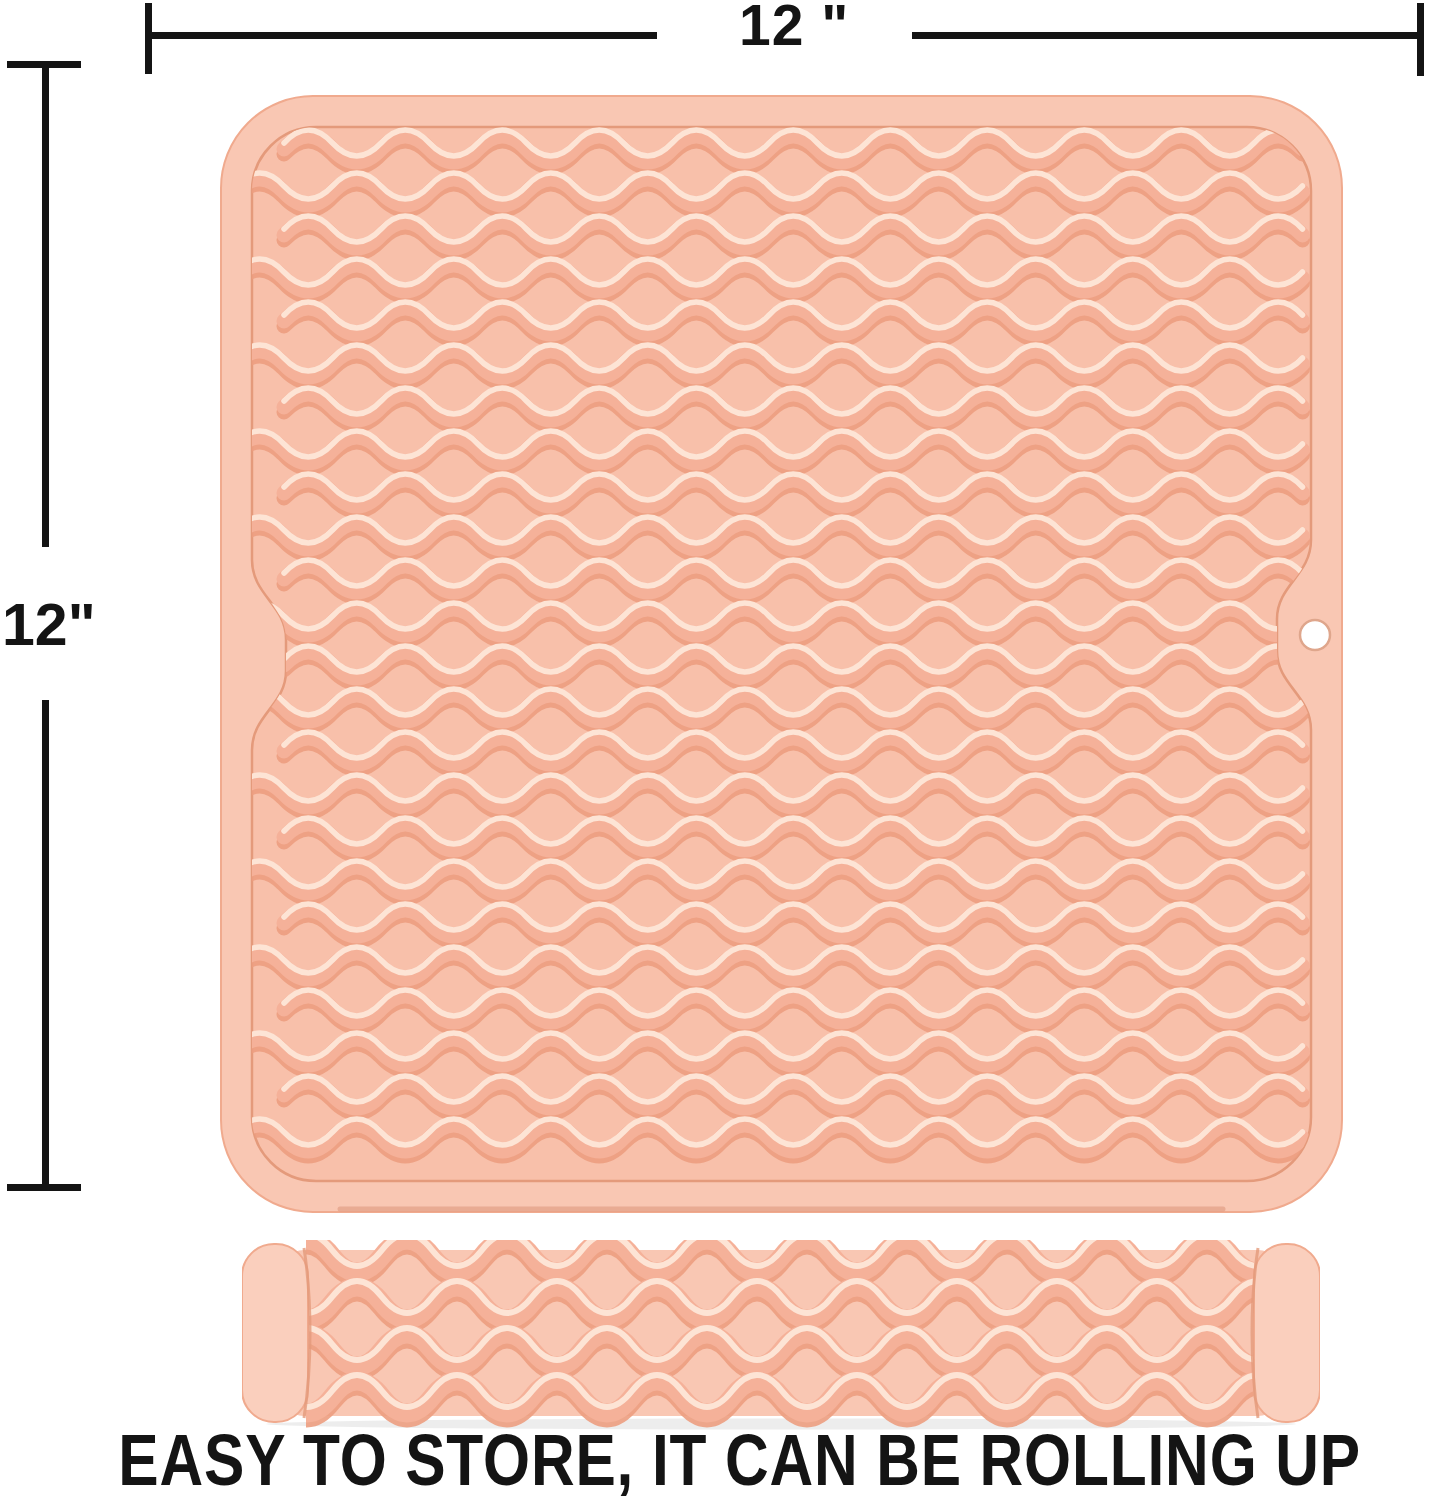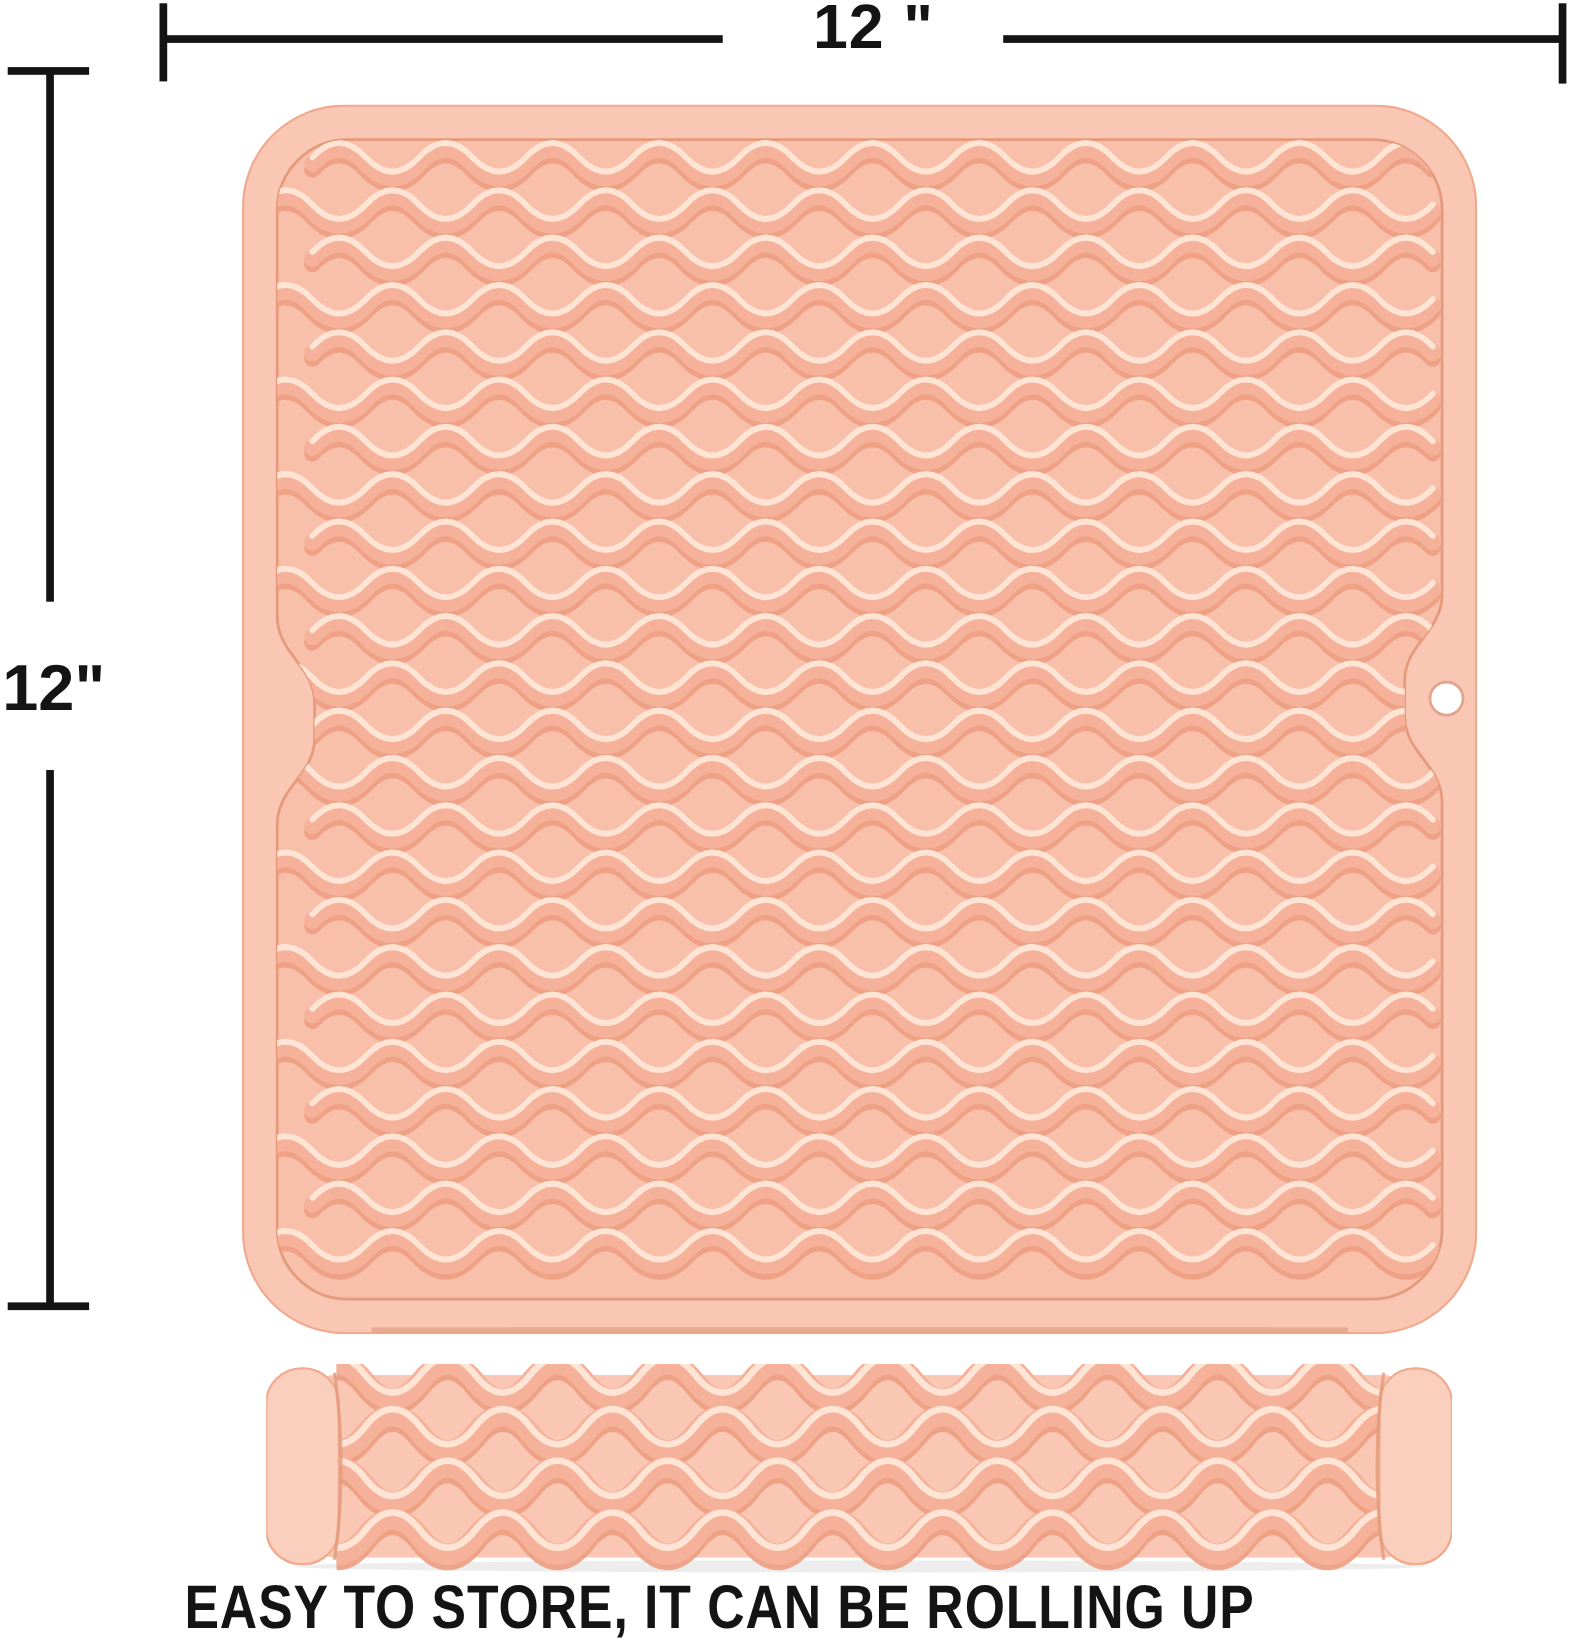--- a/index.html
+++ b/index.html
@@ -10,21 +10,21 @@
   }
   .dim{position:absolute;background:var(--annotation,#141414);}
   .dim-label{
     position:absolute;color:var(--annotation,#141414);
     font-weight:700;white-space:nowrap;
   }
   #top-dim-label{left:739px;top:-8px;font-size:57px;letter-spacing:1px;}
   #left-dim-label{left:2px;top:591px;font-size:59px;letter-spacing:0px;}
   .caption{
     position:absolute;left:0;top:1424px;width:1309px;text-align:center;
-    color:var(--annotation,#141414);font-weight:700;font-size:56px;
+    color:var(--annotation,#141414);font-weight:700;font-size:72px;
     line-height:73px;white-space:nowrap;text-decoration:underline;
   }
   .caption .inner{display:inline-block;transform:scaleX(0.84);transform-origin:50% 50%;letter-spacing:1px;}
   svg{position:absolute;display:block;}
 </style>
 </head>
 <body>
 
 <div class="stage">
 

